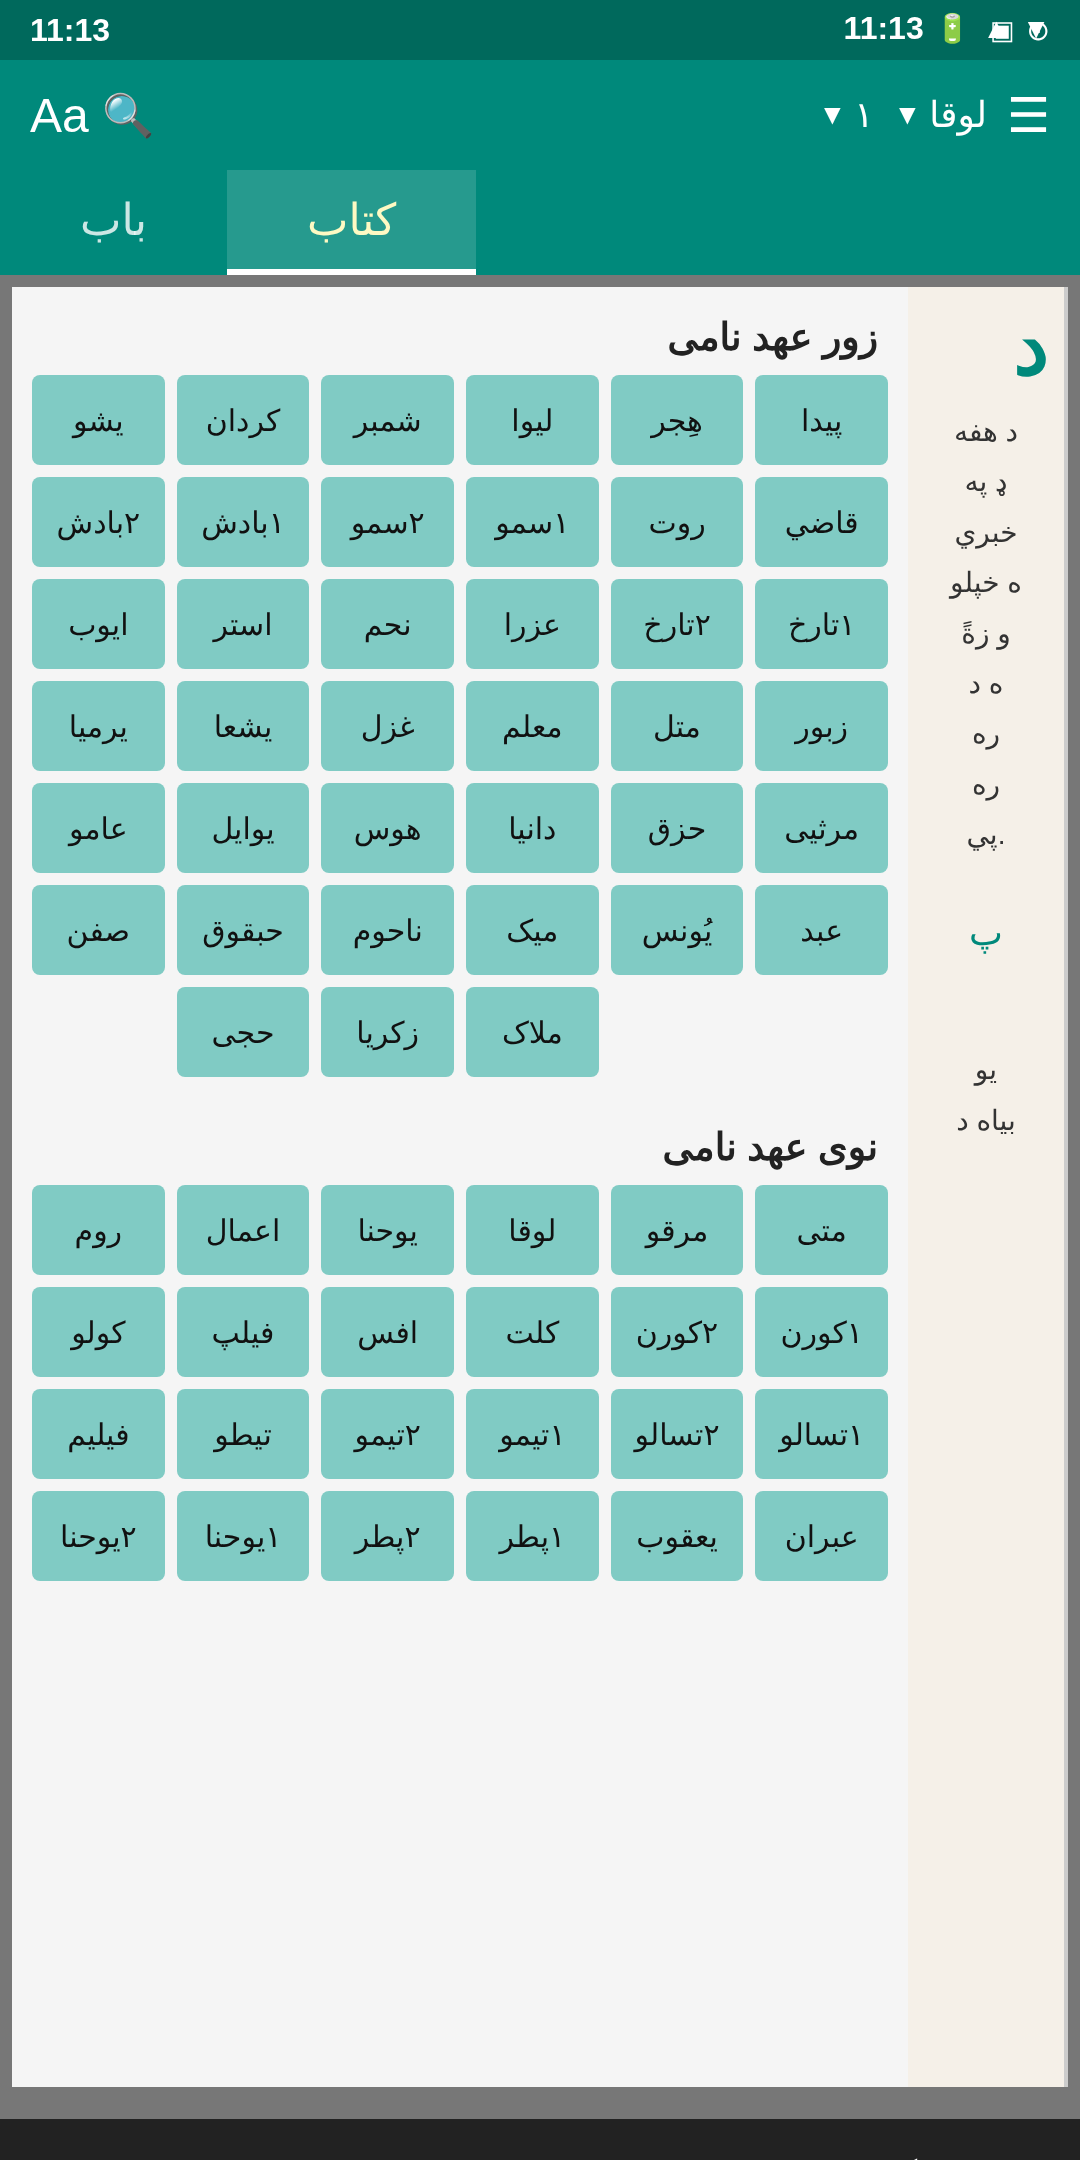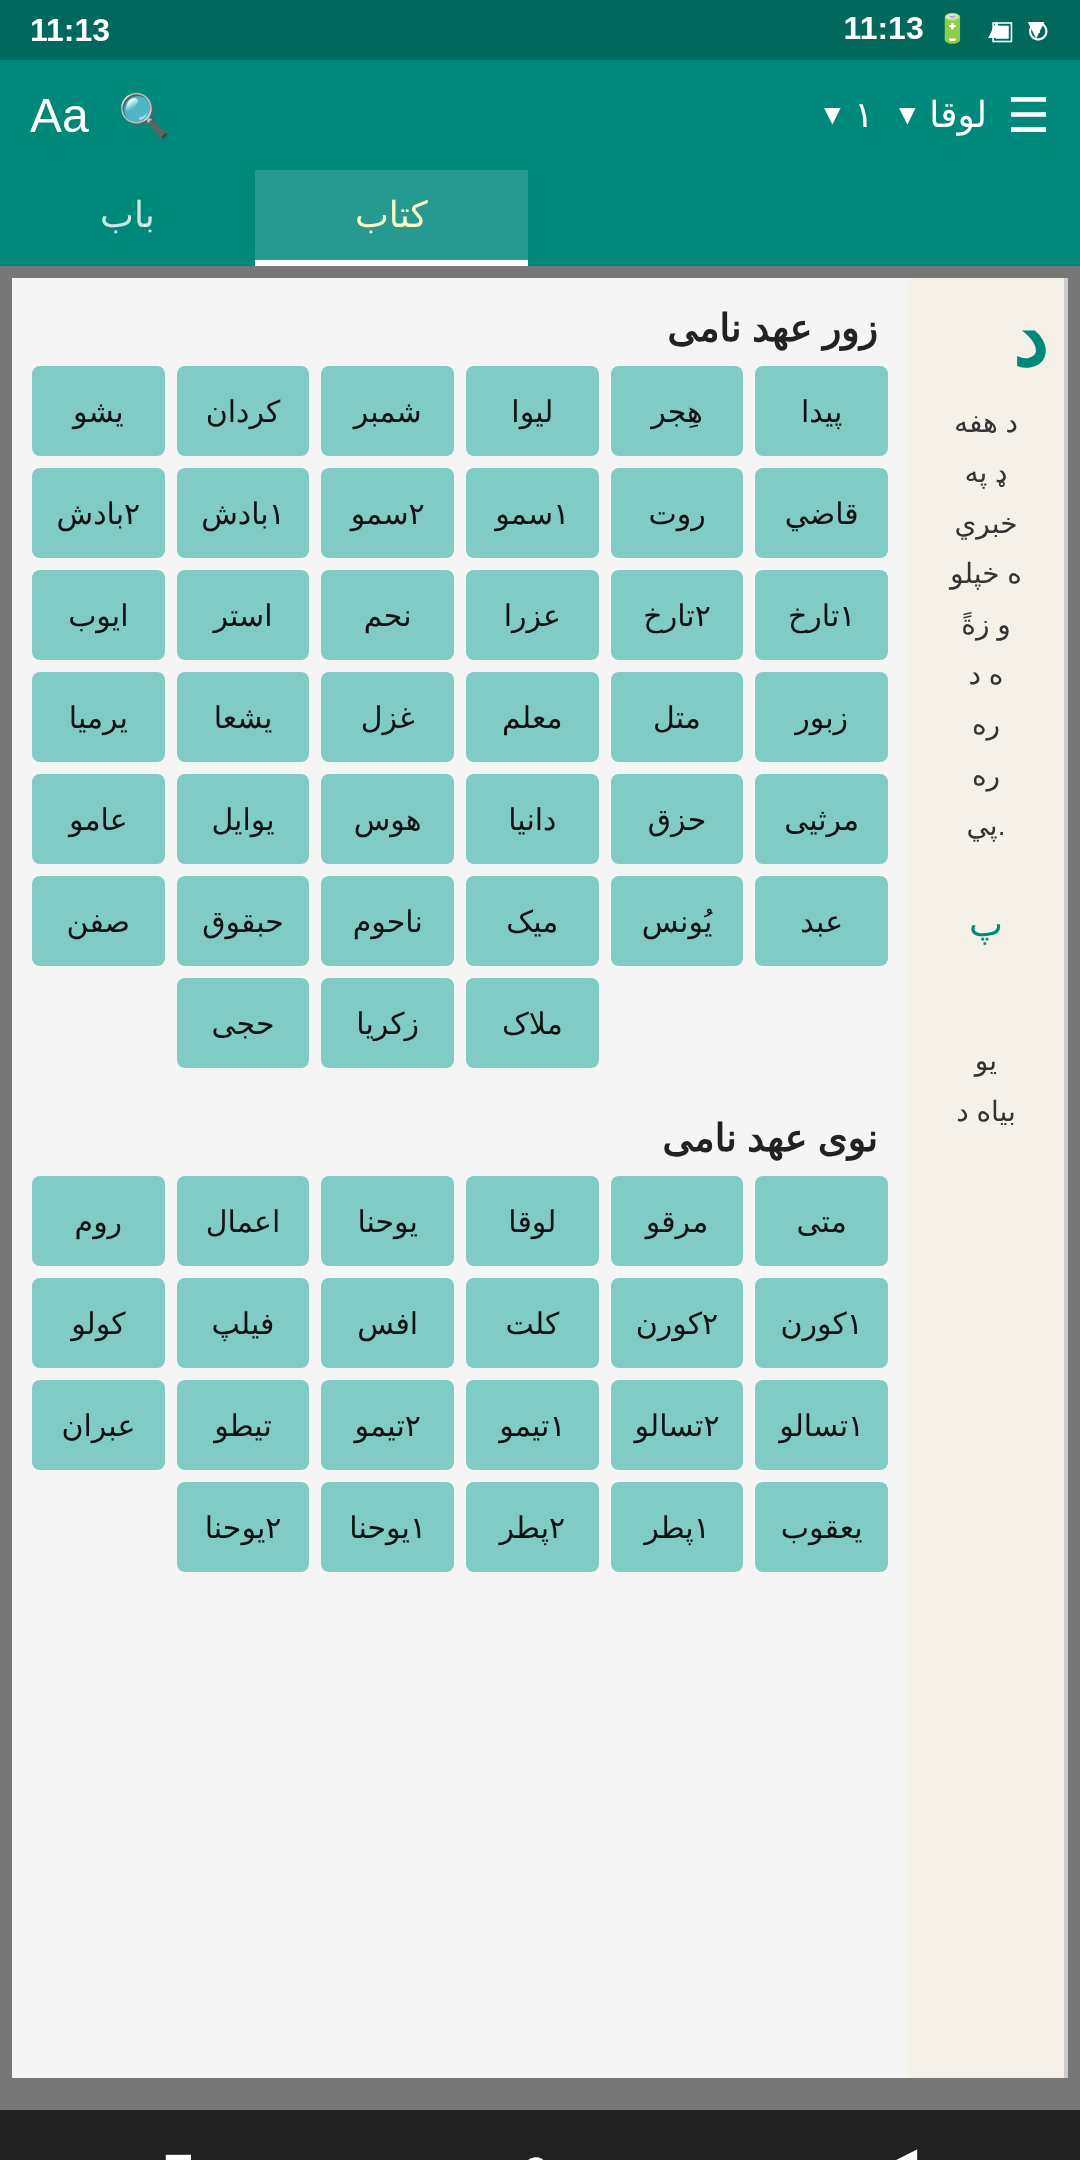--- a/index.html
+++ b/index.html
@@ -52,21 +52,21 @@
       display: flex;
       align-items: center;
       justify-content: space-between;
       padding: 0 30px;
       direction: ltr;
     }
 
     .toolbar-left {
       display: flex;
       align-items: center;
-      gap: 30px;
+      gap: 14px;
     }
 
     .toolbar-right {
       display: flex;
       align-items: center;
       gap: 20px;
       direction: rtl;
     }
 
     .toolbar-icon {
@@ -86,23 +86,23 @@
     
     .tab-bar {
       width: 100%;
       background: #00897b;
       display: flex;
       justify-content: flex-end;
       direction: rtl;
     }
 
     .tab {
-      padding: 24px 100px;
+      padding: 24px 80px;
       color: rgba(255,255,255,0.8);
-      font-size: 36px;
+      font-size: 44px;
       cursor: pointer;
       border-bottom: 6px solid transparent;
     }
 
     .tab.active {
       color: #fef9c3;
       border-bottom: 6px solid white;
       background: rgba(255,255,255,0.15);
     }
 
@@ -330,20 +330,21 @@
         <div class="grid-item">کلت</div>
         <div class="grid-item">افس</div>
         <div class="grid-item">فیلپ</div>
         <div class="grid-item">کولو</div>
 
         <div class="grid-item">۱تسالو</div>
         <div class="grid-item">۲تسالو</div>
         <div class="grid-item">۱تیمو</div>
         <div class="grid-item">۲تیمو</div>
         <div class="grid-item">تیطو</div>
+        <div class="grid-item">فیلیم</div>
 
         <div class="grid-item">عبران</div>
         <div class="grid-item">یعقوب</div>
         <div class="grid-item">۱پطر</div>
         <div class="grid-item">۲پطر</div>
         <div class="grid-item">۱یوحنا</div>
         <div class="grid-item">۲یوحنا</div>
       </div>
 
     </div>

